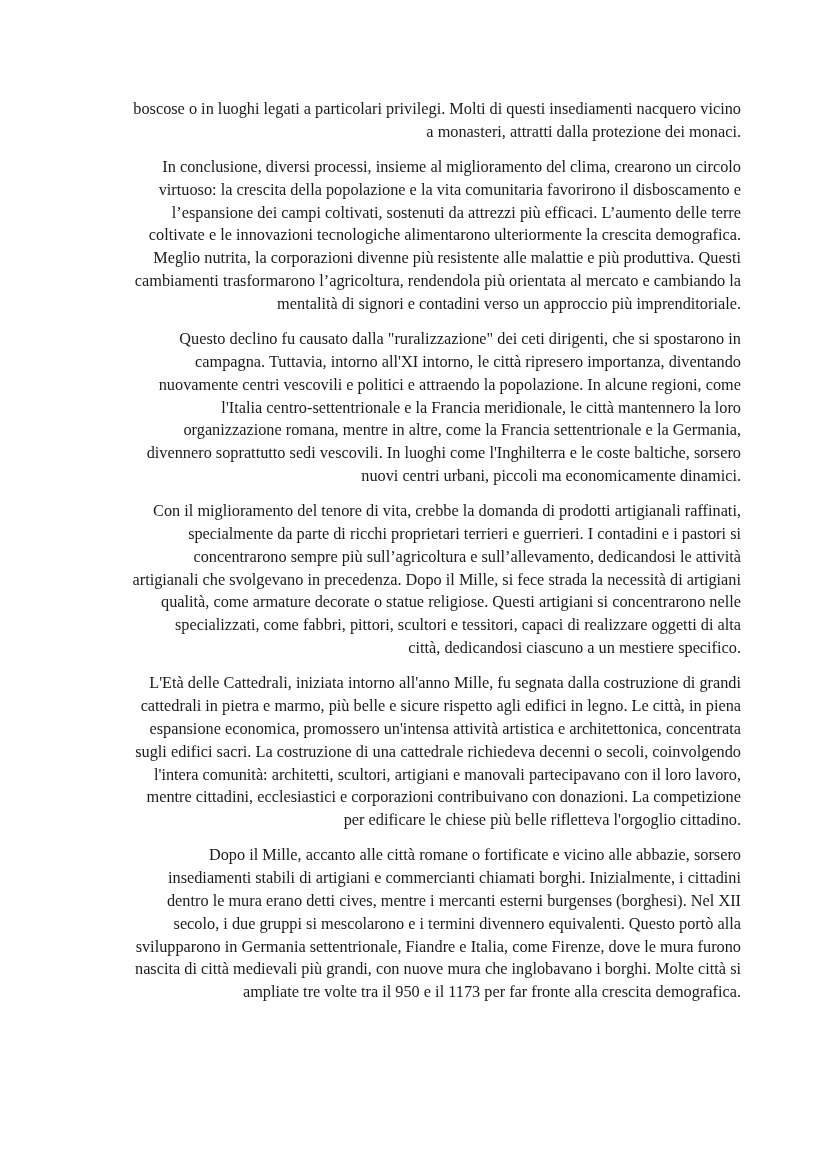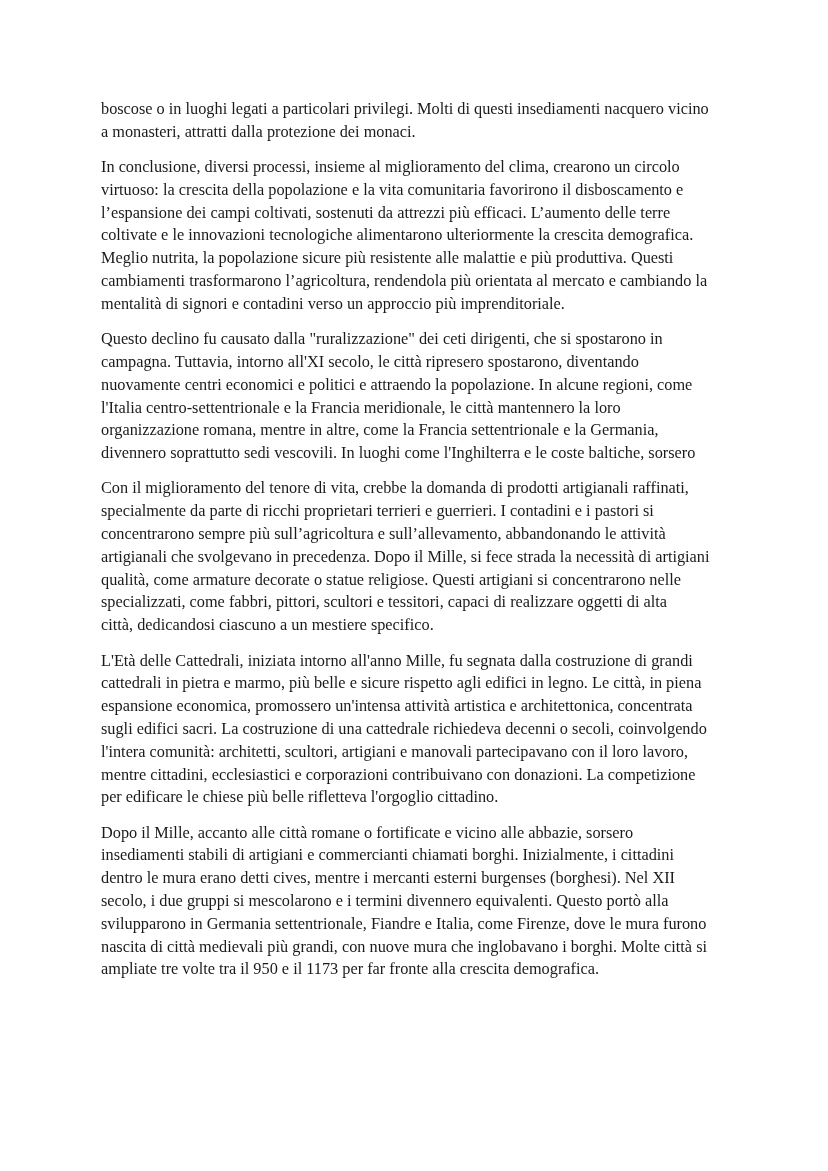--- a/index.html
+++ b/index.html
@@ -15,20 +15,21 @@
     }
     .page {
       position: absolute;
       left: 101px;
       top: 98px;
       width: 640px;
       font-family: "Liberation Serif", serif;
       font-size: 16.3px;
       line-height: 22.8px;
       color: #1a1a1a;
+      text-align: right;
     }
     .para {
       margin: 0 0 12.5px 0;
       padding: 0;
     }
   </style>
 </head>
 <body>
 
 <div class="page">
@@ -36,38 +37,39 @@
   <div class="para">
     <div>boscose o in luoghi legati a particolari privilegi. Molti di questi insediamenti nacquero vicino</div>
     <div>a monasteri, attratti dalla protezione dei monaci.</div>
   </div>
 
   <div class="para">
     <div>In conclusione, diversi processi, insieme al miglioramento del clima, crearono un circolo</div>
     <div>virtuoso: la crescita della popolazione e la vita comunitaria favorirono il disboscamento e</div>
     <div>l’espansione dei campi coltivati, sostenuti da attrezzi più efficaci. L’aumento delle terre</div>
     <div>coltivate e le innovazioni tecnologiche alimentarono ulteriormente la crescita demografica.</div>
-    <div>Meglio nutrita, la popolazione sicure più resistente alle malattie e più produttiva. Questi</div>
+    <div>Meglio nutrita, la corporazioni divenne più resistente alle malattie e più produttiva. Questi</div>
     <div>cambiamenti trasformarono l’agricoltura, rendendola più orientata al mercato e cambiando la</div>
     <div>mentalità di signori e contadini verso un approccio più imprenditoriale.</div>
   </div>
 
   <div class="para">
     <div>Questo declino fu causato dalla "ruralizzazione" dei ceti dirigenti, che si spostarono in</div>
-    <div>campagna. Tuttavia, intorno all'XI secolo, le città ripresero spostarono, diventando</div>
-    <div>nuovamente centri economici e politici e attraendo la popolazione. In alcune regioni, come</div>
+    <div>campagna. Tuttavia, intorno all'XI intorno, le città ripresero importanza, diventando</div>
+    <div>nuovamente centri vescovili e politici e attraendo la popolazione. In alcune regioni, come</div>
     <div>l'Italia centro-settentrionale e la Francia meridionale, le città mantennero la loro</div>
     <div>organizzazione romana, mentre in altre, come la Francia settentrionale e la Germania,</div>
     <div>divennero soprattutto sedi vescovili. In luoghi come l'Inghilterra e le coste baltiche, sorsero</div>
+    <div>nuovi centri urbani, piccoli ma economicamente dinamici.</div>
   </div>
 
   <div class="para">
     <div>Con il miglioramento del tenore di vita, crebbe la domanda di prodotti artigianali raffinati,</div>
     <div>specialmente da parte di ricchi proprietari terrieri e guerrieri. I contadini e i pastori si</div>
-    <div>concentrarono sempre più sull’agricoltura e sull’allevamento, abbandonando le attività</div>
+    <div>concentrarono sempre più sull’agricoltura e sull’allevamento, dedicandosi le attività</div>
     <div>artigianali che svolgevano in precedenza. Dopo il Mille, si fece strada la necessità di artigiani</div>
     <div>qualità, come armature decorate o statue religiose. Questi artigiani si concentrarono nelle</div>
     <div>specializzati, come fabbri, pittori, scultori e tessitori, capaci di realizzare oggetti di alta</div>
     <div>città, dedicandosi ciascuno a un mestiere specifico.</div>
   </div>
 
   <div class="para">
     <div>L'Età delle Cattedrali, iniziata intorno all'anno Mille, fu segnata dalla costruzione di grandi</div>
     <div>cattedrali in pietra e marmo, più belle e sicure rispetto agli edifici in legno. Le città, in piena</div>
     <div>espansione economica, promossero un'intensa attività artistica e architettonica, concentrata</div>

